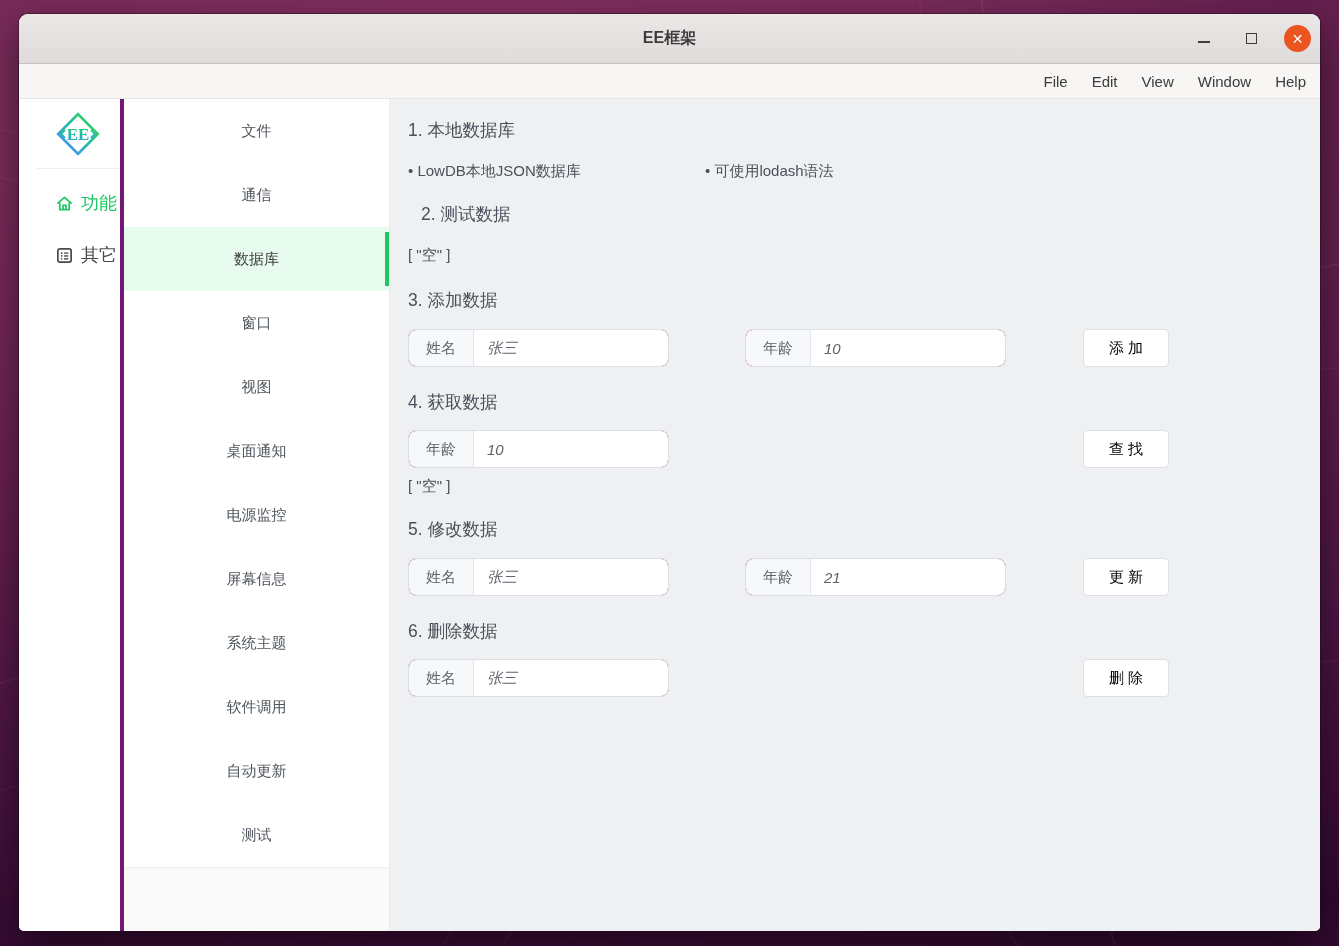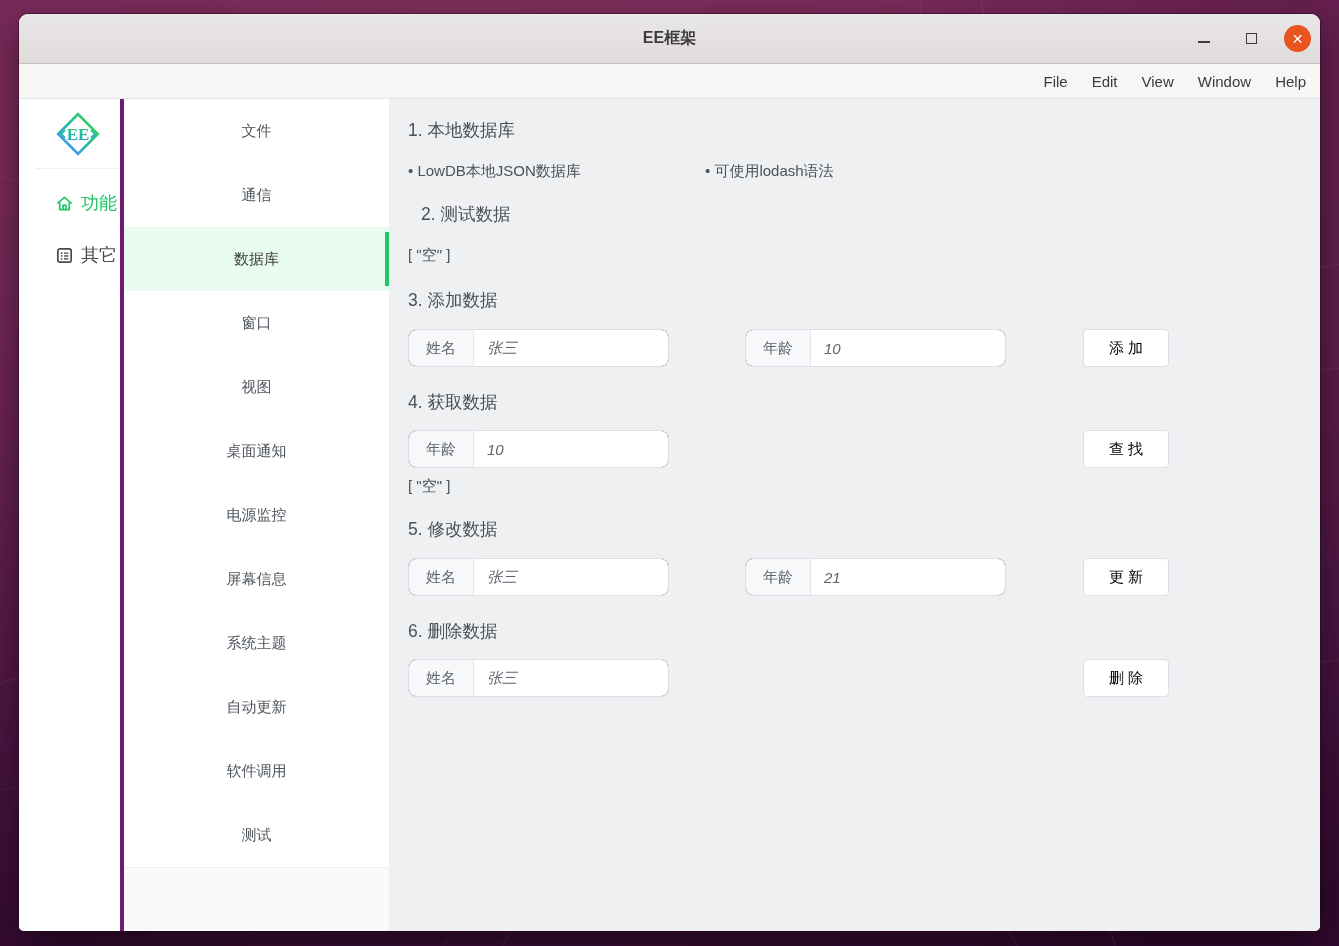--- a/index.html
+++ b/index.html
@@ -185,22 +185,22 @@
     <div class="submenu">
       <div class="sub-item">文件</div>
       <div class="sub-item">通信</div>
       <div class="sub-item active">数据库</div>
       <div class="sub-item">窗口</div>
       <div class="sub-item">视图</div>
       <div class="sub-item">桌面通知</div>
       <div class="sub-item">电源监控</div>
       <div class="sub-item">屏幕信息</div>
       <div class="sub-item">系统主题</div>
+      <div class="sub-item">软件调用</div>
       <div class="sub-item">自动更新</div>
-      <div class="sub-item">软件调用</div>
       <div class="sub-item">测试</div>
       <div class="submenu-footer"></div>
     </div>
 
     <div class="main">
 
       <div class="sec-heading">1. 本地数据库</div>
       <div class="bullets">
         <span class="bullet-first">• LowDB本地JSON数据库</span>
         <span>• 可使用lodash语法</span>

